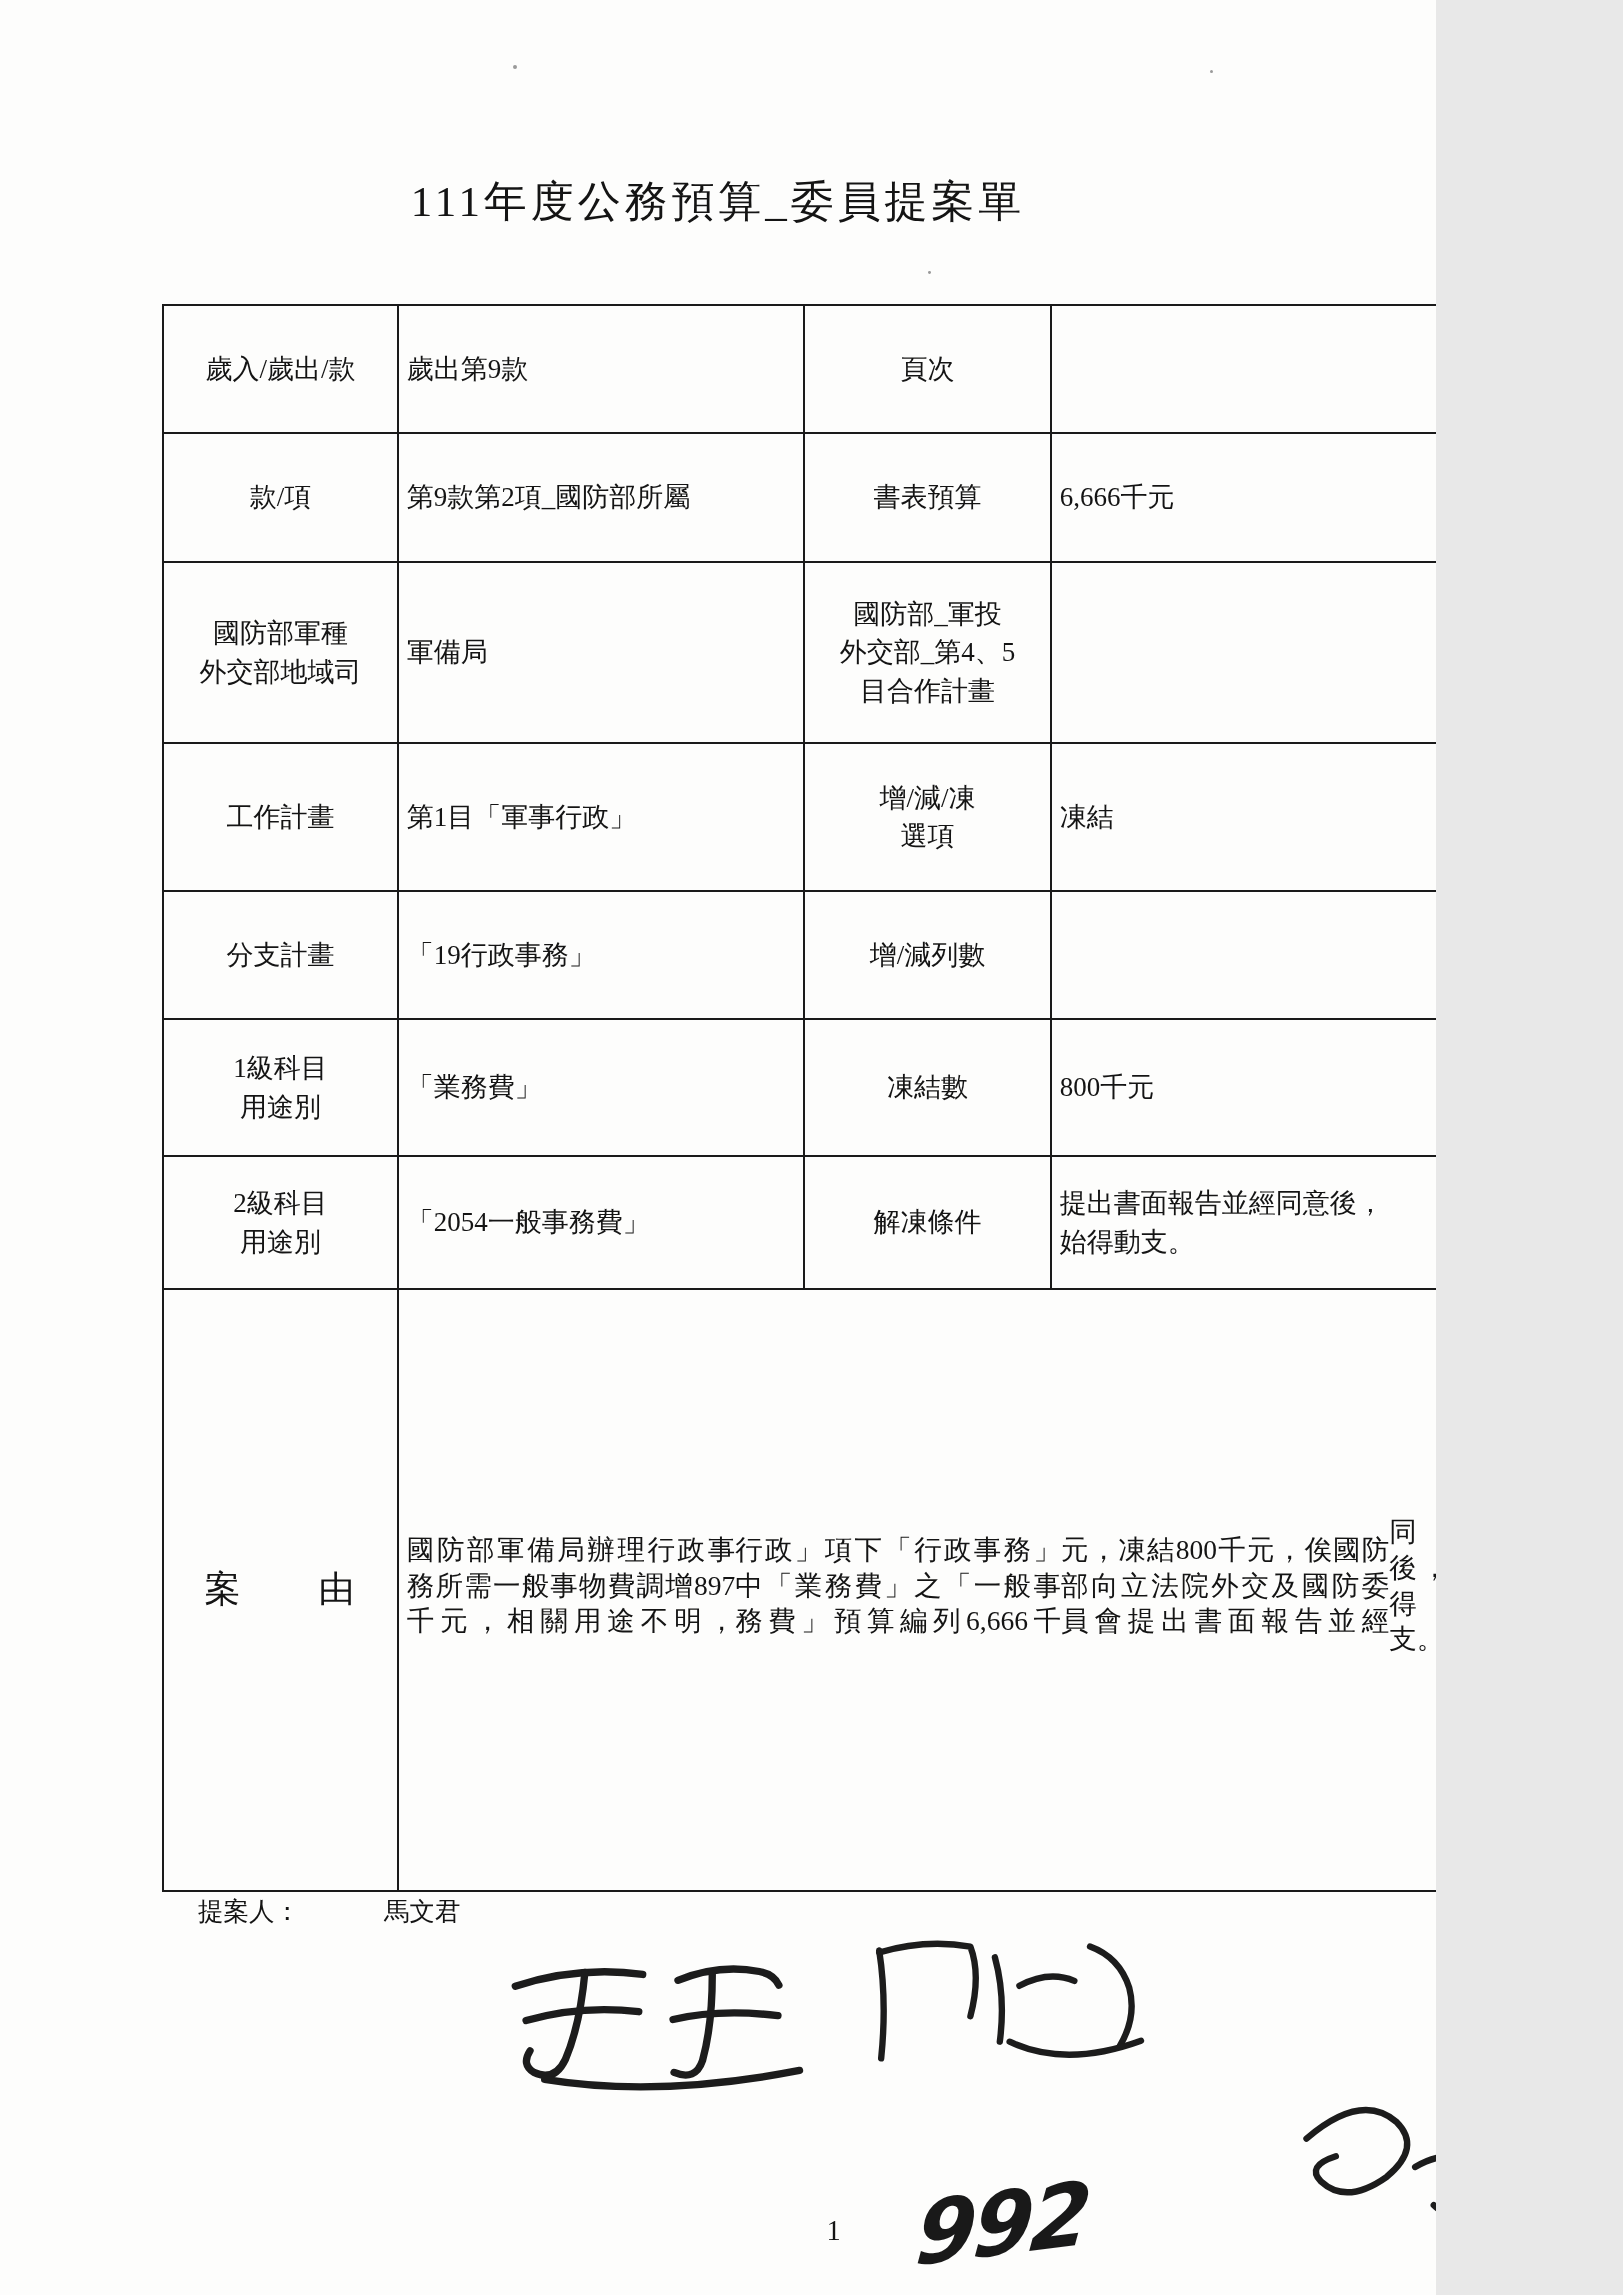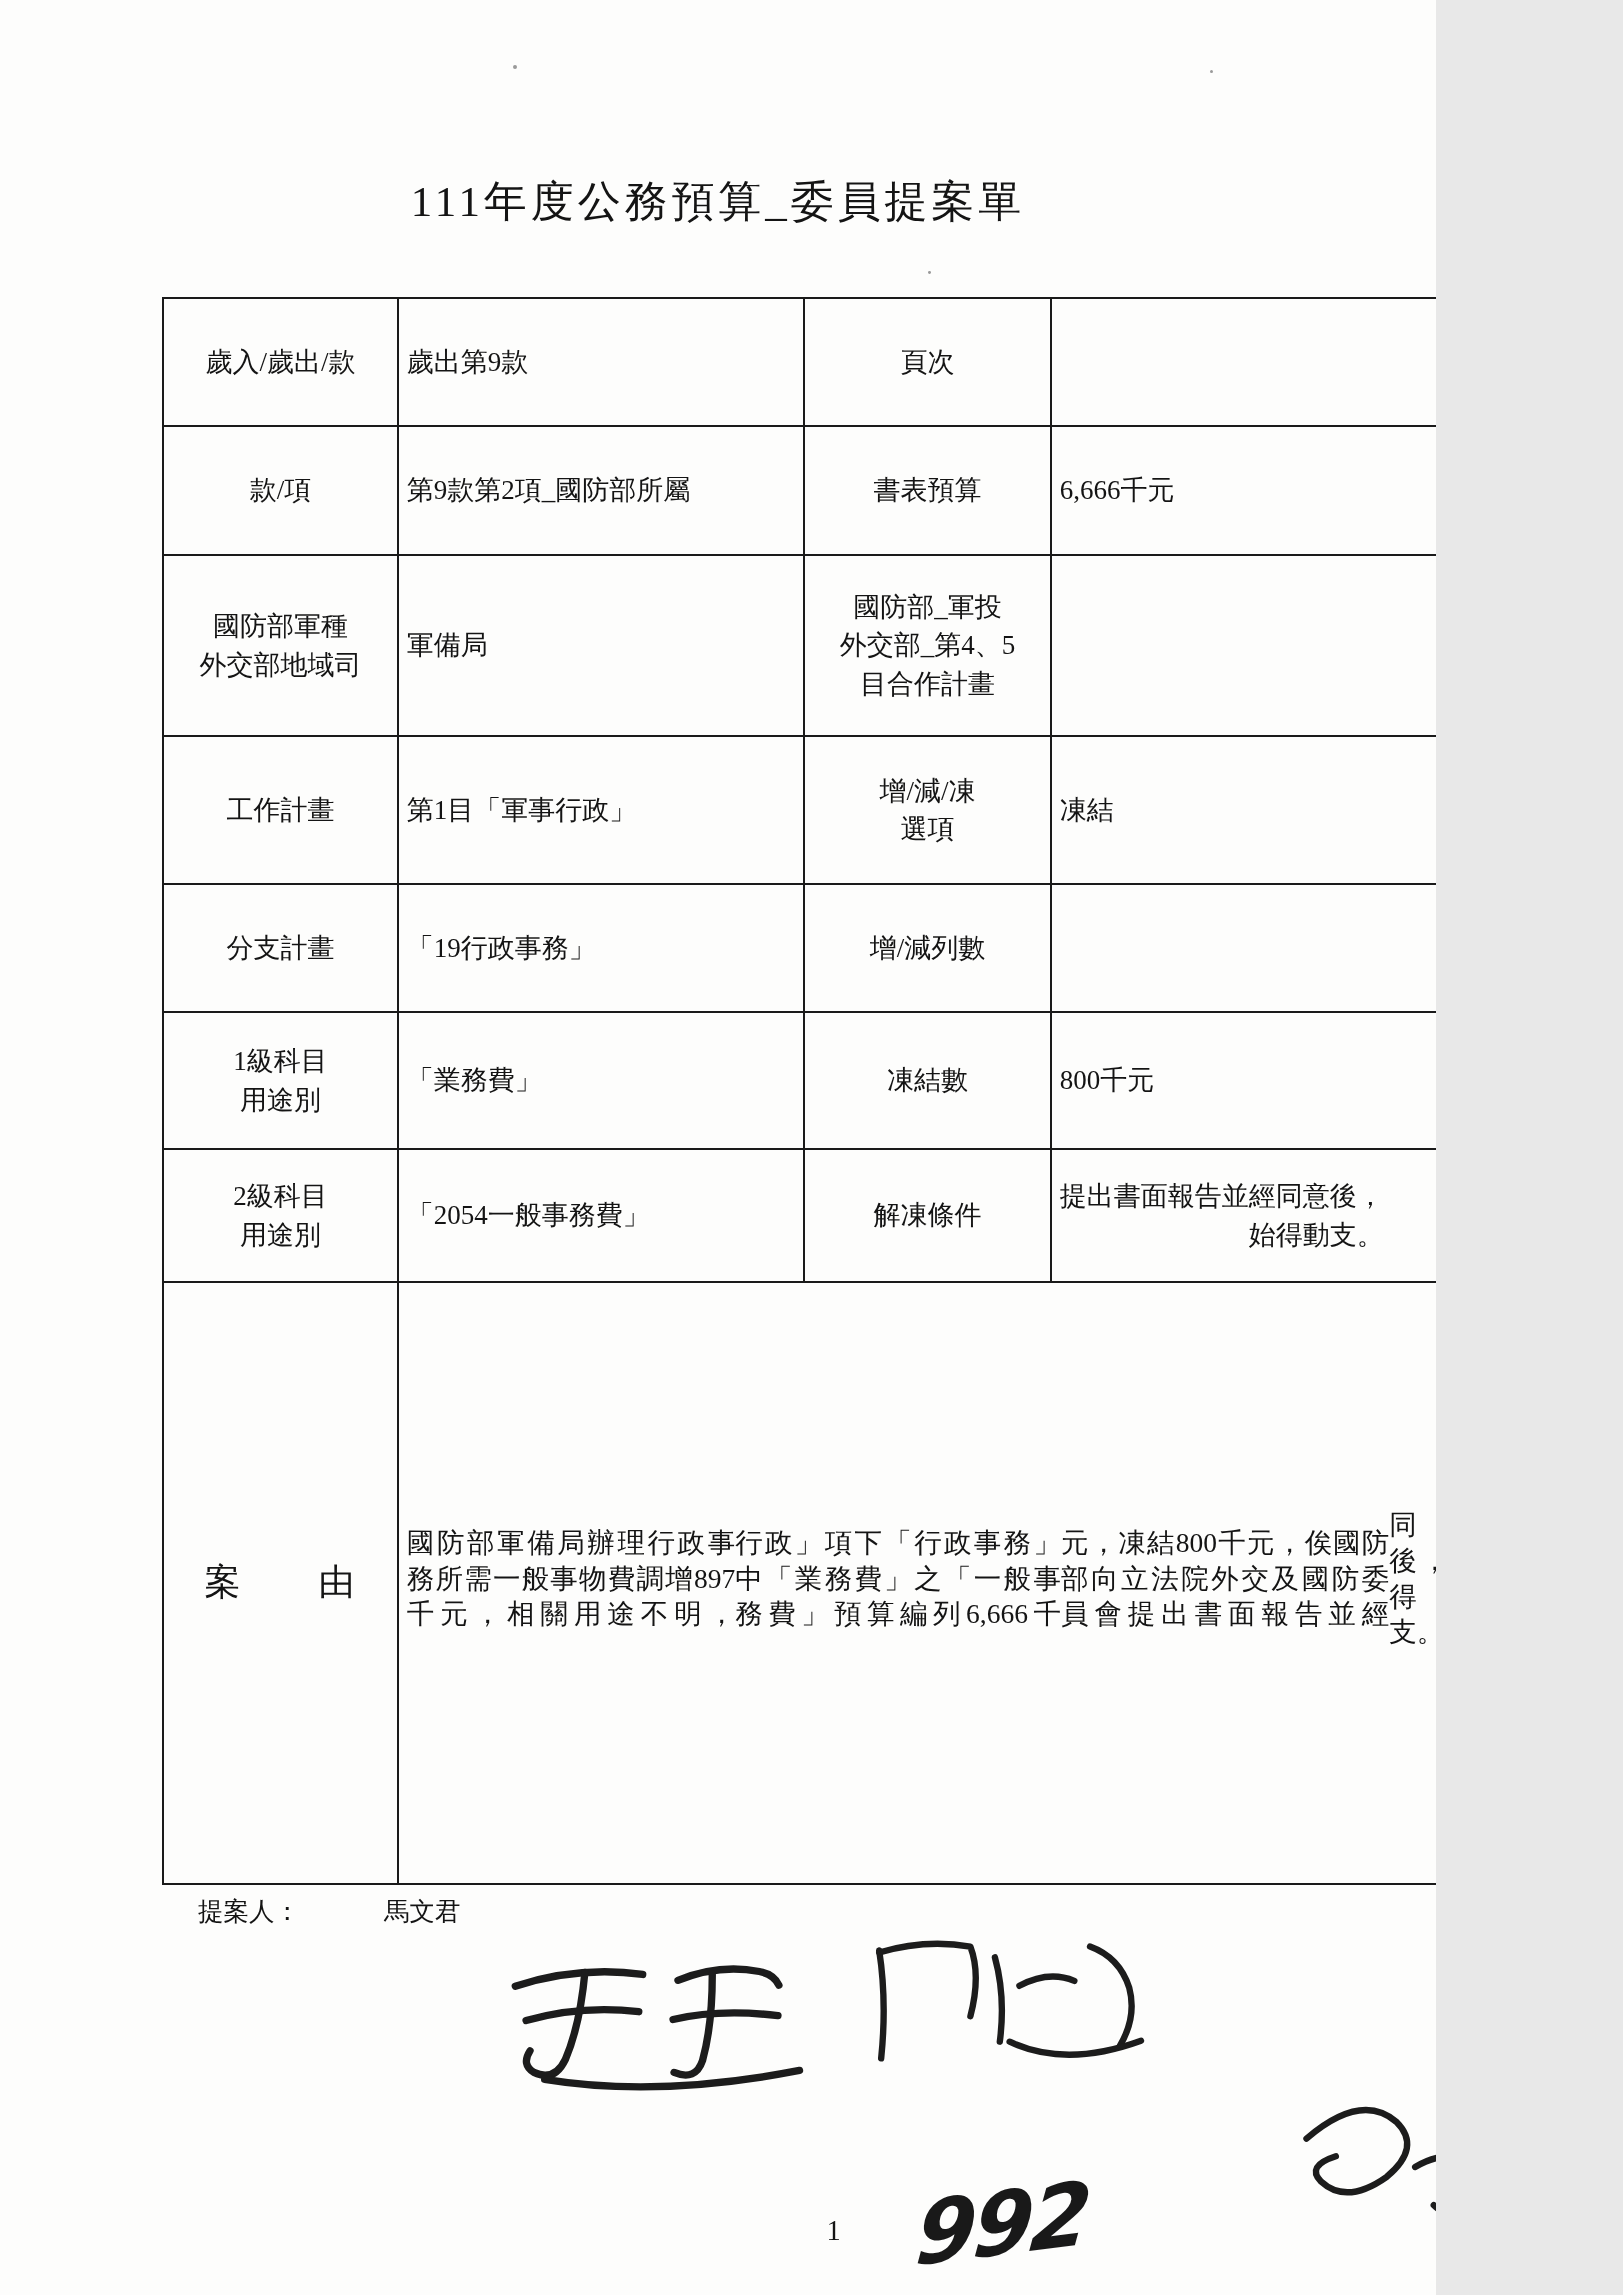--- a/index.html
+++ b/index.html
@@ -23,21 +23,21 @@
     width: 100%;
     margin: 0;
     text-align: center;
     font-size: 43px;
     font-weight: 400;
     letter-spacing: 3.9px;
   }
   .form-table {
     position: absolute;
     left: 162px;
-    top: 297px;
+    top: 304px;
     border-top: 2.5px solid #1a1a1a;
     border-left: 2.5px solid #1a1a1a;
     display: grid;
     grid-template-columns: 235px 406px 247px 438px;
     grid-template-rows: 128px 129px 181px 148px 128px 137px 133px 602px;
   }
   .cell {
     box-sizing: border-box;
     border-right: 2.5px solid #1a1a1a;
     border-bottom: 2.5px solid #1a1a1a;
@@ -47,21 +47,21 @@
     line-height: 1.42;
     white-space: pre-line;
   }
   .cell.label {
     justify-content: center;
     text-align: center;
     padding: 0 4.9px;
   }
   .cell.value {
     justify-content: flex-start;
-    text-align: right;
+    text-align: left;
     padding: 0 7.8px;
   }
   .cell.case-label {
     font-size: 36px;
     letter-spacing: 2px;
   }
   .case-content {
     grid-column: 2 / 5;
     box-sizing: border-box;
     border-right: 2.5px solid #1a1a1a;

